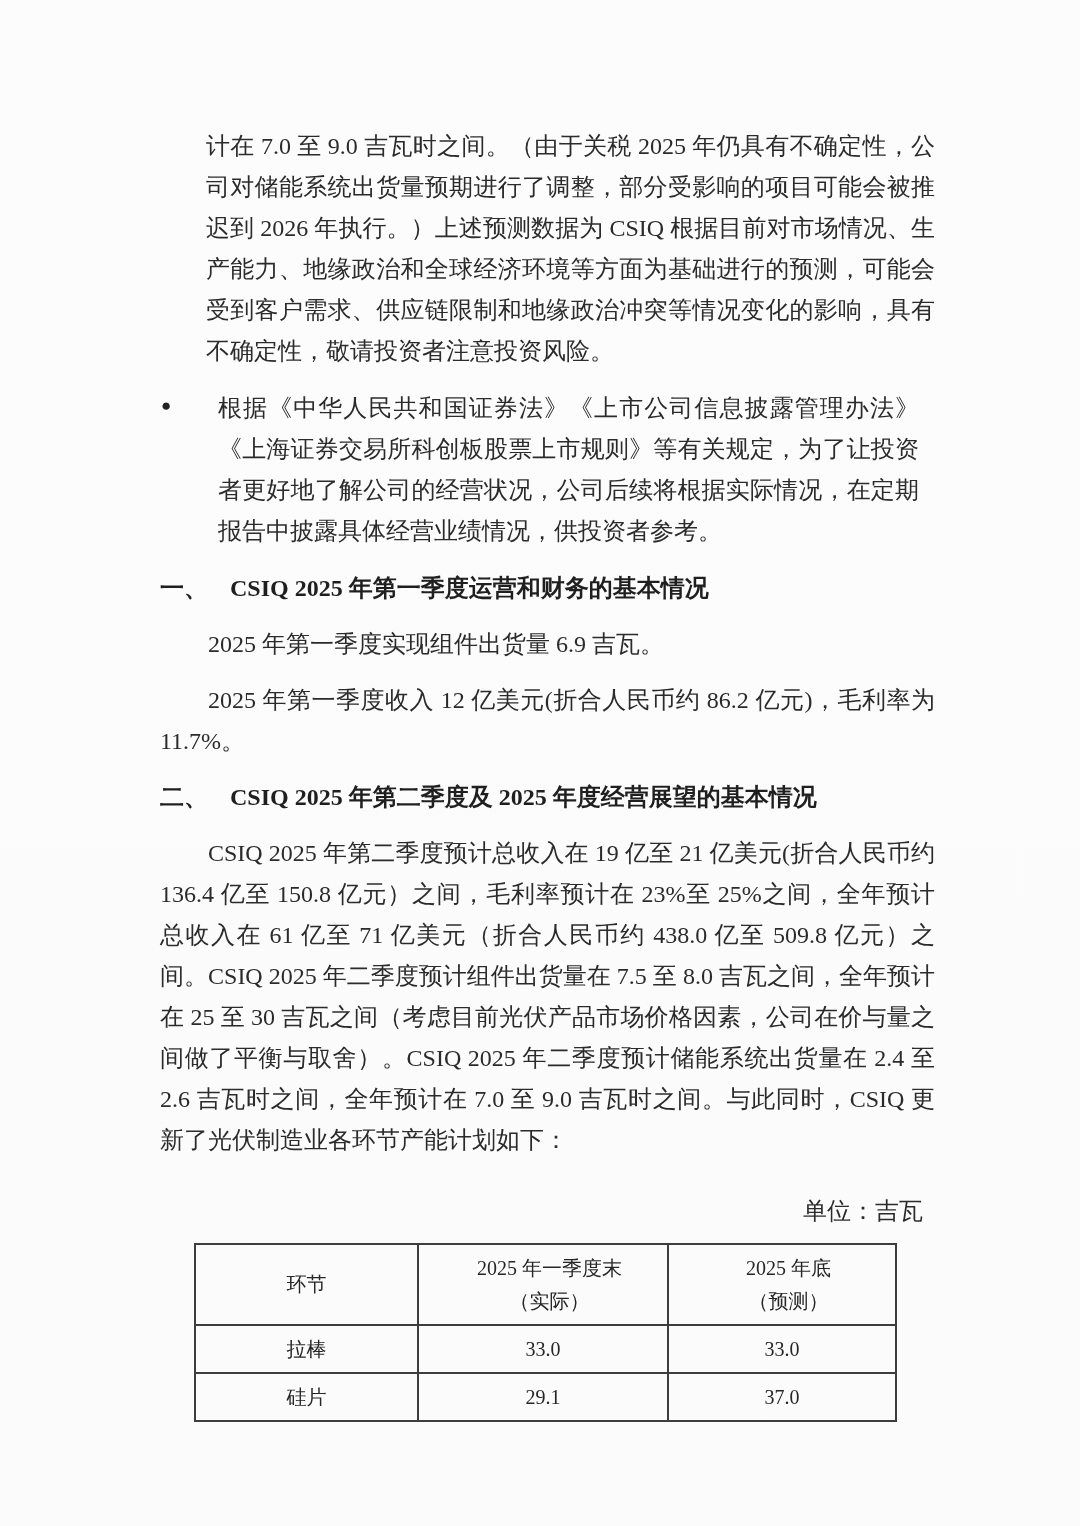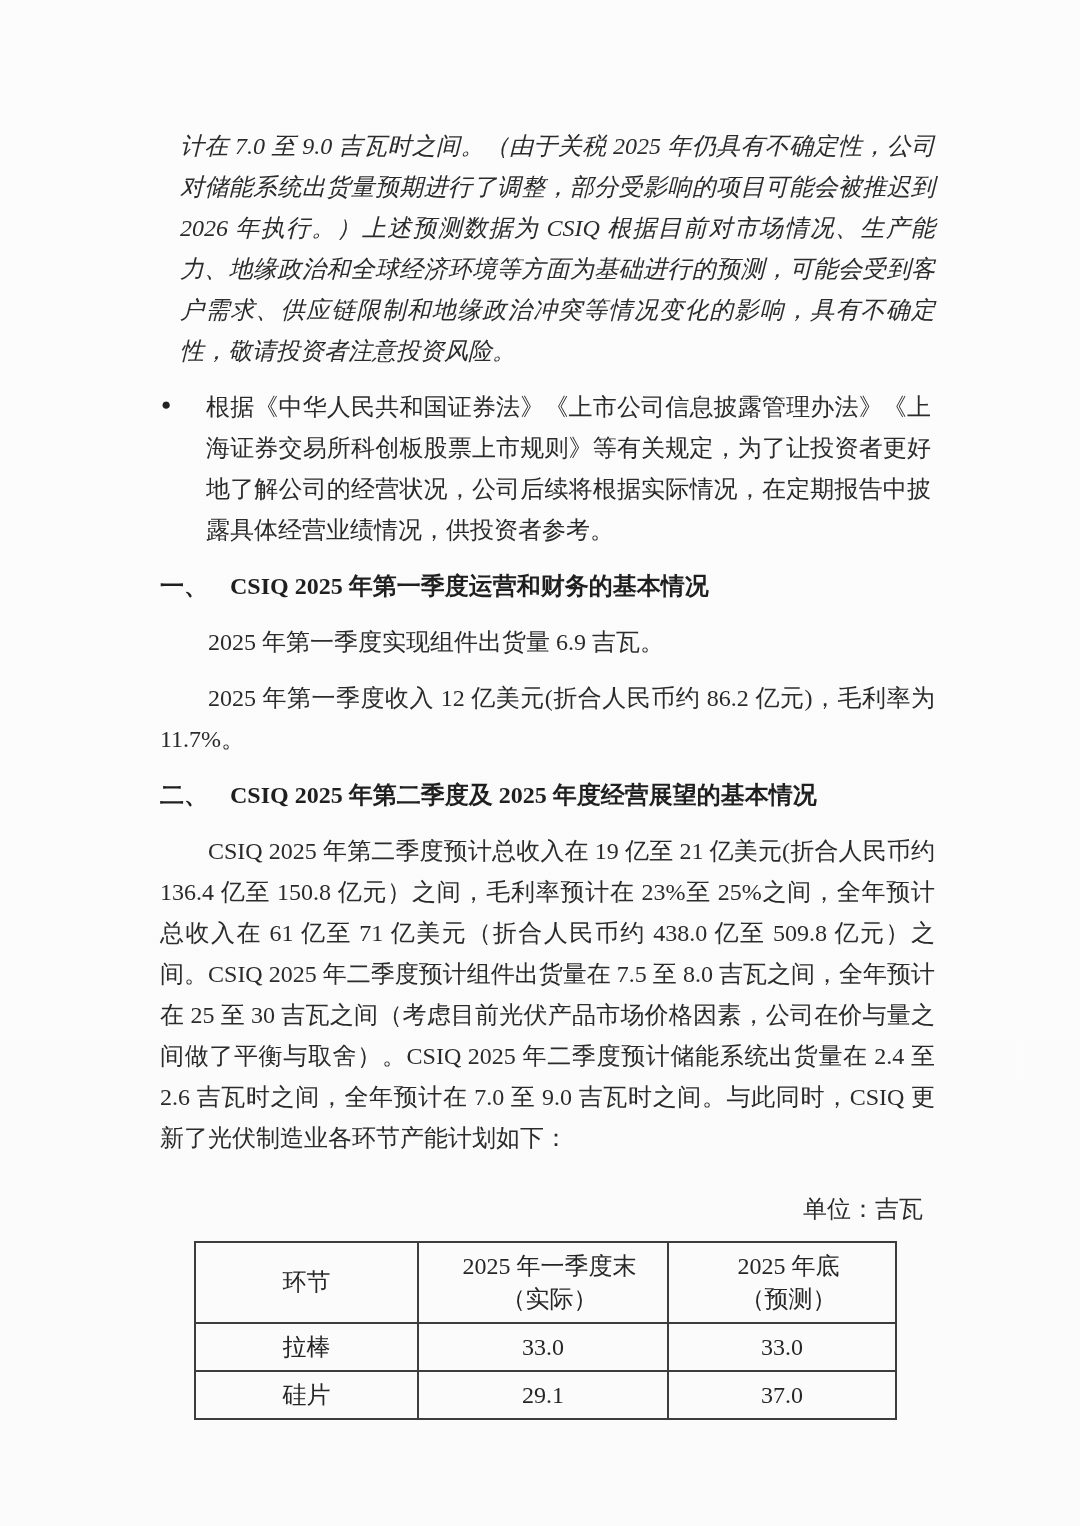--- a/index.html
+++ b/index.html
@@ -22,33 +22,32 @@
     background: linear-gradient(180deg, #fcfcfc 0%, #fbfbfb 100%);
   }
   .para {
     font-size: 24px;
     line-height: 41px;
     margin: 0 0 15px 0;
     text-align: justify;
     text-justify: inter-ideograph;
   }
   .para.indented {
-    margin-left: 20px;
-    font-style: italic;
+    margin-left: 46px;
   }
   .para.indent-first {
     text-indent: 48px;
   }
   .bullet-item {
     position: relative;
     margin-left: 42px;
     margin-bottom: 15px;
   }
   .bullet-item .para {
-    margin: 4px;
+    margin: 16px;
   }
   .bullet {
     position: absolute;
     left: -41px;
     top: 9px;
     font-size: 17px;
     line-height: 17px;
     color: #222222;
   }
   .heading {
@@ -72,21 +71,21 @@
     text-align: right;
     padding-right: 12px;
     margin-top: 30px;
     margin-bottom: 11px;
   }
   table.capacity-table {
     border-collapse: collapse;
     margin-left: 34px;
     width: 701px;
     table-layout: fixed;
-    font-size: 24px;
+    font-size: 20px;
     color: #262626;
   }
   table.capacity-table col.c1 { width: 223px; }
   table.capacity-table col.c2 { width: 250px; }
   table.capacity-table col.c3 { width: 228px; }
   table.capacity-table th,
   table.capacity-table td {
     border: 2px solid #3d3d3d;
     text-align: center;
     vertical-align: middle;

